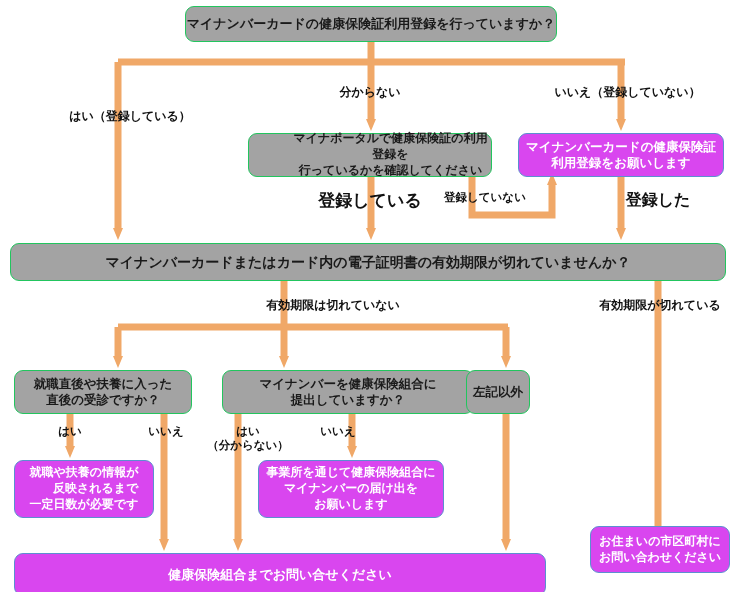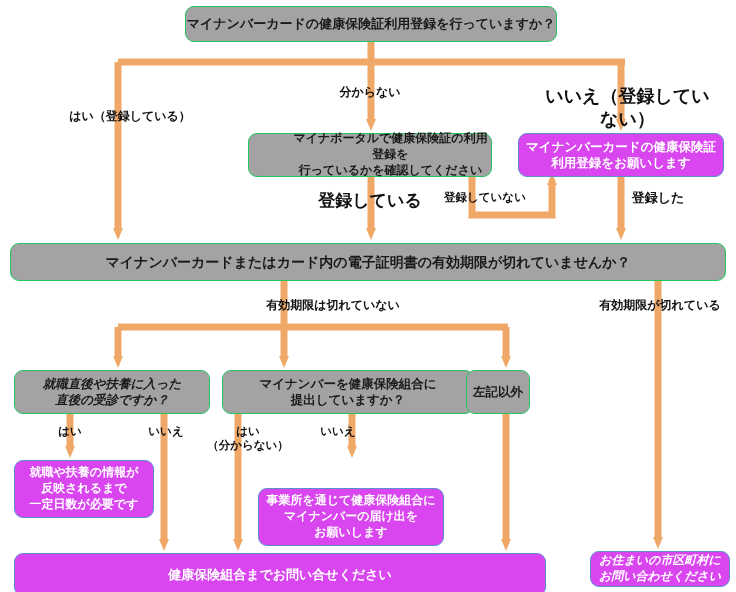--- a/index.html
+++ b/index.html
@@ -83,42 +83,42 @@
     </g>
   </svg>
 
   <div id="nodes">
       <div class="node cyan" style="left: 185px; top: 6px; width: 372px; height: 36px; font-size: 13px;">マイナンバーカードの健康保険証利用登録を行っていますか？</div>
       <div class="node cyan" style="left: 248px; top: 133px; width: 244px; height: 44px; font-size: 12px; padding-left: 41px;">マイナポータルで健康保険証の利用登録を
 行っているかを確認してください</div>
       <div class="node blue" style="left: 518px; top: 133px; width: 206px; height: 44px; font-size: 12.5px;">マイナンバーカードの健康保険証
 利用登録をお願いします</div>
       <div class="node cyan" style="left: 10px; top: 243px; width: 716px; height: 38px; font-size: 14px;">マイナンバーカードまたはカード内の電子証明書の有効期限が切れていませんか？</div>
-      <div class="node cyan" style="left: 14px; top: 370px; width: 196px; height: 44px; font-size: 12.5px; font-style: italic;">就職直後や扶養に入った
+      <div class="node cyan" style="left: 14px; top: 370px; width: 178px; height: 44px; font-size: 12.5px;">就職直後や扶養に入った
 直後の受診ですか？</div>
       <div class="node cyan" style="left: 222px; top: 370px; width: 252px; height: 44px; font-size: 12.5px;">マイナンバーを健康保険組合に
 提出していますか？</div>
       <div class="node cyan" style="left: 466px; top: 370px; width: 64px; height: 44px; font-size: 12.5px;">左記以外</div>
-      <div class="node blue" style="left: 14px; top: 460px; width: 140px; height: 58px; font-size: 12px;">就職や扶養の情報が
+      <div class="node blue" style="left: 14px; top: 460px; width: 140px; height: 58px; font-size: 12px; text-align: right;">就職や扶養の情報が
 反映されるまで
 一定日数が必要です</div>
-      <div class="node blue" style="left: 258px; top: 460px; width: 186px; height: 58px; font-size: 12px; margin-top: 28px;">事業所を通じて健康保険組合に
+      <div class="node blue" style="left: 258px; top: 460px; width: 186px; height: 58px; font-size: 12px;">事業所を通じて健康保険組合に
 マイナンバーの届け出を
 お願いします</div>
       <div class="node blue" style="left: 14px; top: 553px; width: 532px; height: 43px; font-size: 13px;">健康保険組合までお問い合せください</div>
-      <div class="node blue" style="left: 590px; top: 551px; width: 140px; height: 36px; font-size: 12px; font-style: italic;">お住まいの市区町村に
+      <div class="node blue" style="left: 590px; top: 526px; width: 140px; height: 47px; font-size: 12px;">お住まいの市区町村に
 お問い合わせください</div>
     </div>
   <div id="labels">
       <div class="label" style="left: 55px; top: 85px; width: 150px; font-size: 12px; margin-top: 24px;">はい（登録している）</div>
       <div class="label" style="left: 305px; top: 85px; width: 130px; font-size: 12px;">分からない</div>
-      <div class="label" style="left: 545px; top: 85px; width: 165px; font-size: 18px;">いいえ（登録していない）</div>
+      <div class="label" style="left: 545px; top: 85px; width: 165px; font-size: 12px;">いいえ（登録していない）</div>
       <div class="label" style="left: 315px; top: 190px; width: 110px; font-size: 17px;">登録している</div>
       <div class="label" style="left: 425px; top: 190px; width: 120px; font-size: 11.5px;">登録していない</div>
-      <div class="label" style="left: 618px; top: 190px; width: 80px; font-size: 13px;">登録した</div>
+      <div class="label" style="left: 618px; top: 190px; width: 80px; font-size: 16px;">登録した</div>
       <div class="label" style="left: 248px; top: 298px; width: 170px; font-size: 12px;">有効期限は切れていない</div>
       <div class="label" style="left: 580px; top: 298px; width: 160px; font-size: 12px;">有効期限が切れている</div>
       <div class="label" style="left: 45px; top: 424px; width: 50px; font-size: 11.5px;">はい</div>
       <div class="label" style="left: 138px; top: 424px; width: 56px; font-size: 11.5px;">いいえ</div>
       <div class="label" style="left: 198px; top: 424px; width: 100px; font-size: 11.5px;">はい
 （分からない）</div>
       <div class="label" style="left: 310px; top: 424px; width: 56px; font-size: 11.5px;">いいえ</div>
     </div>
 
 </div>

